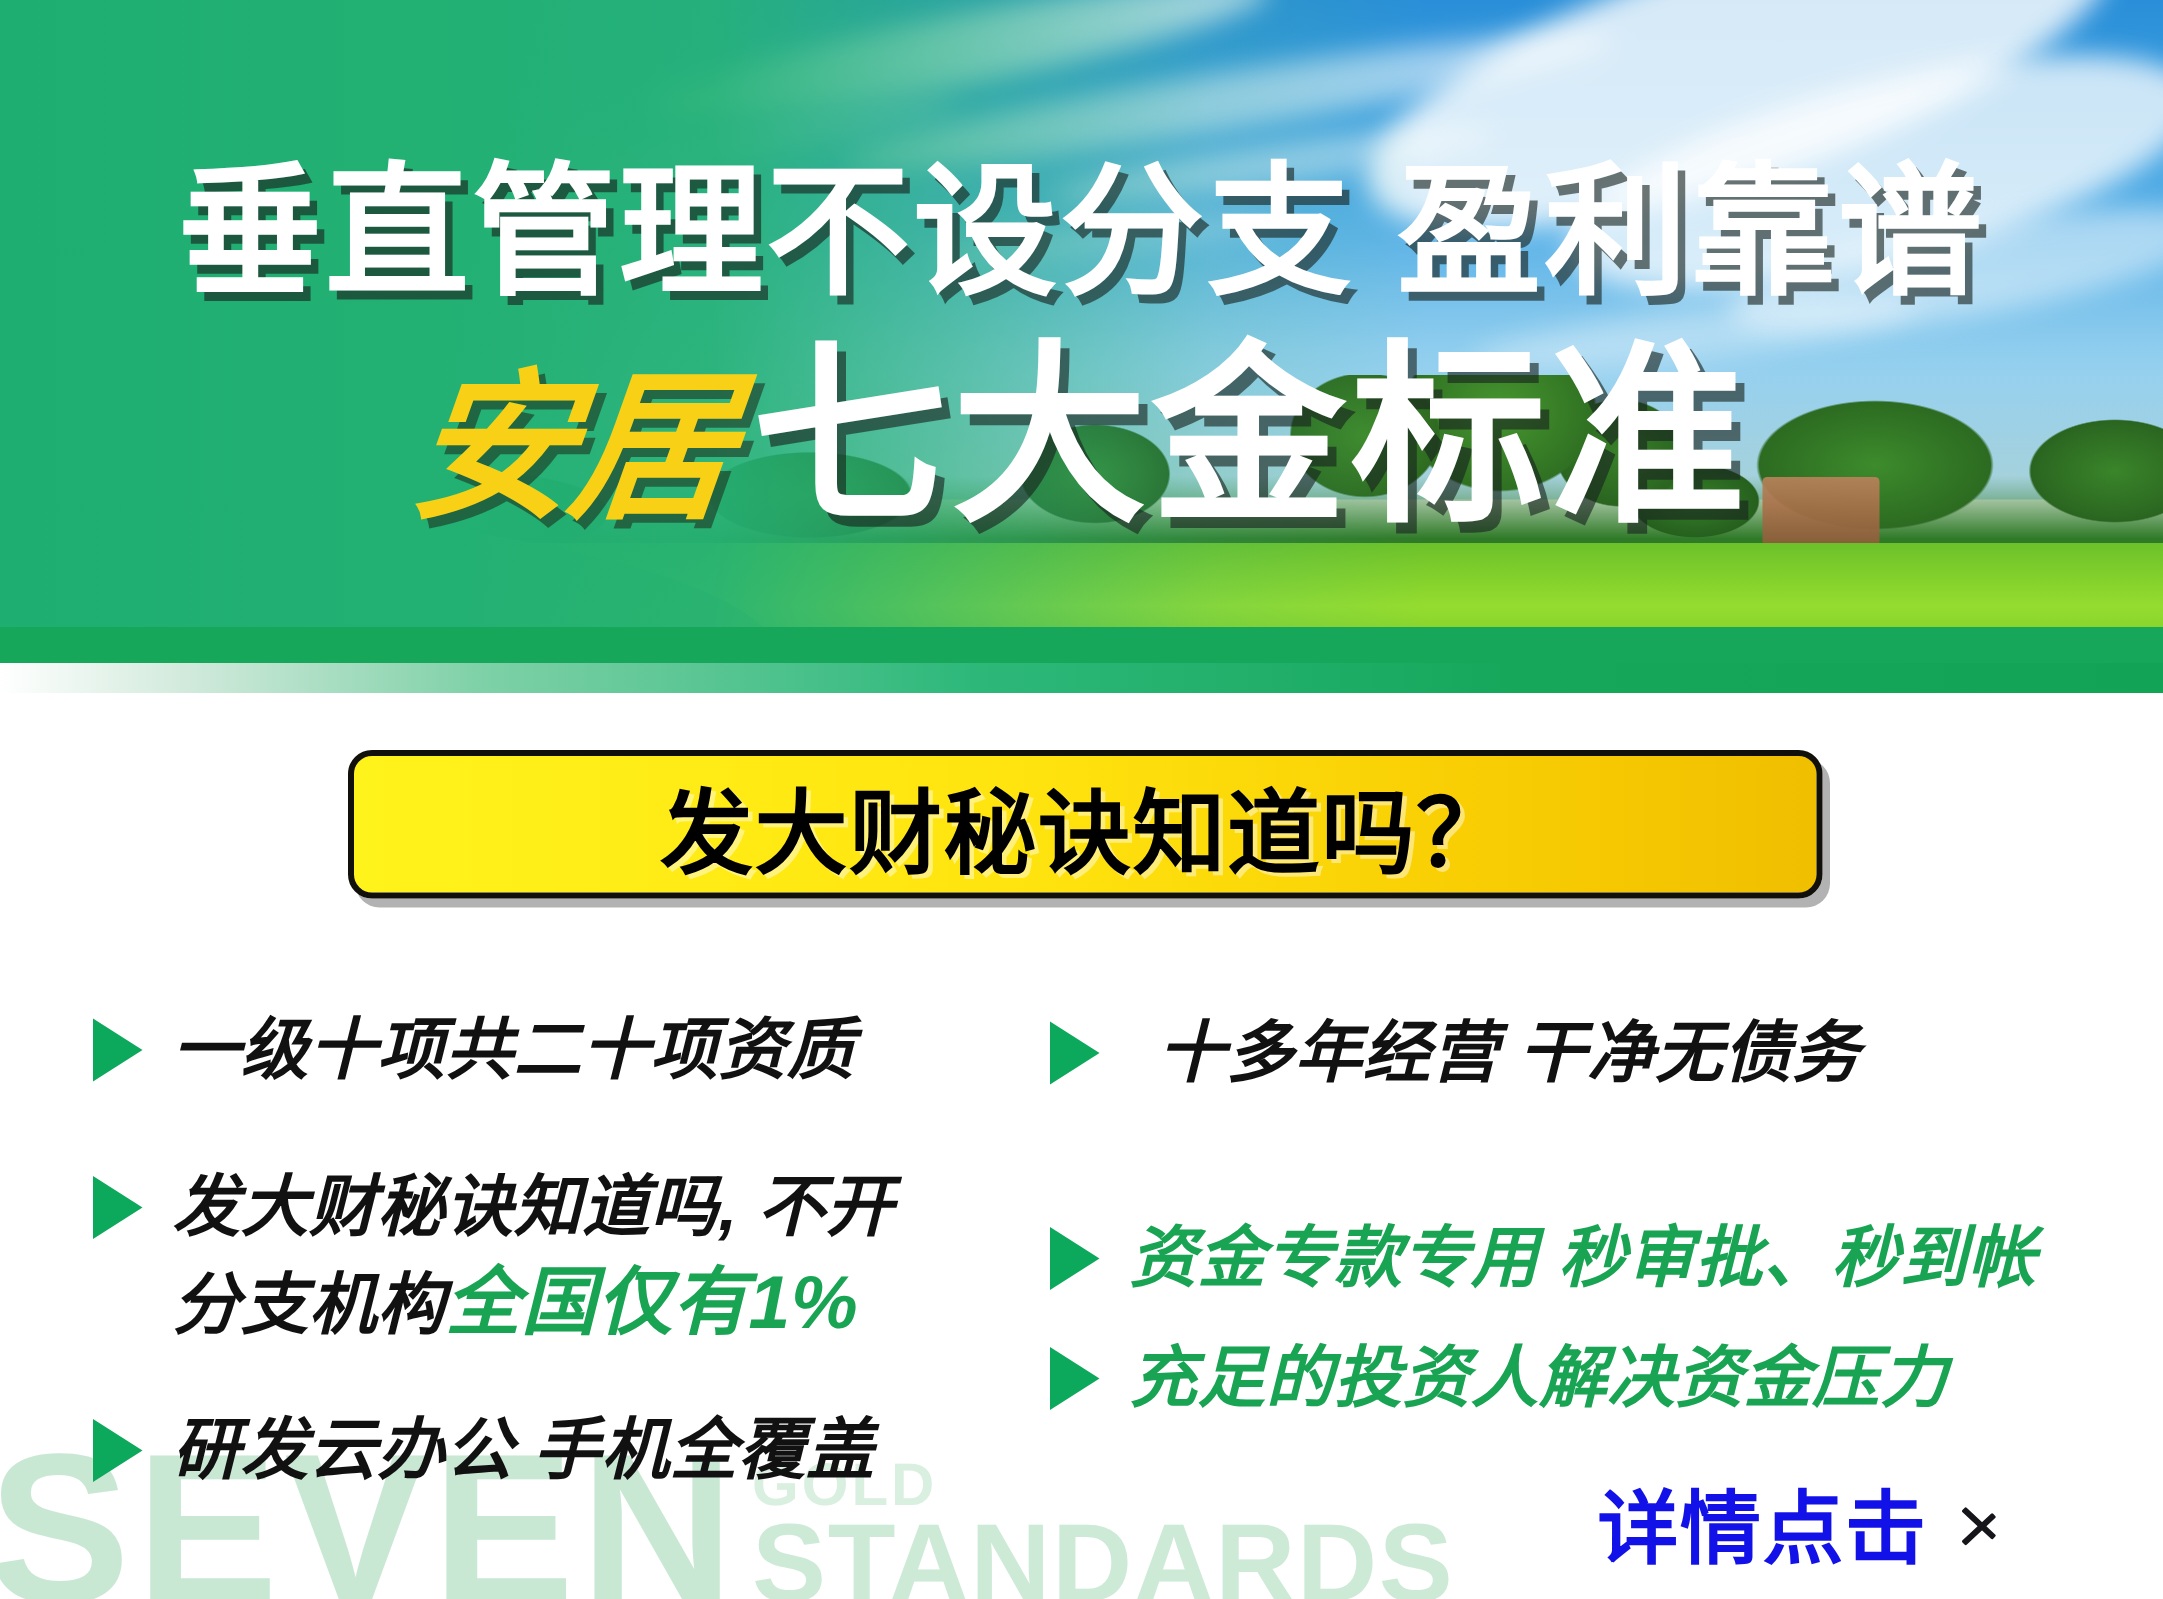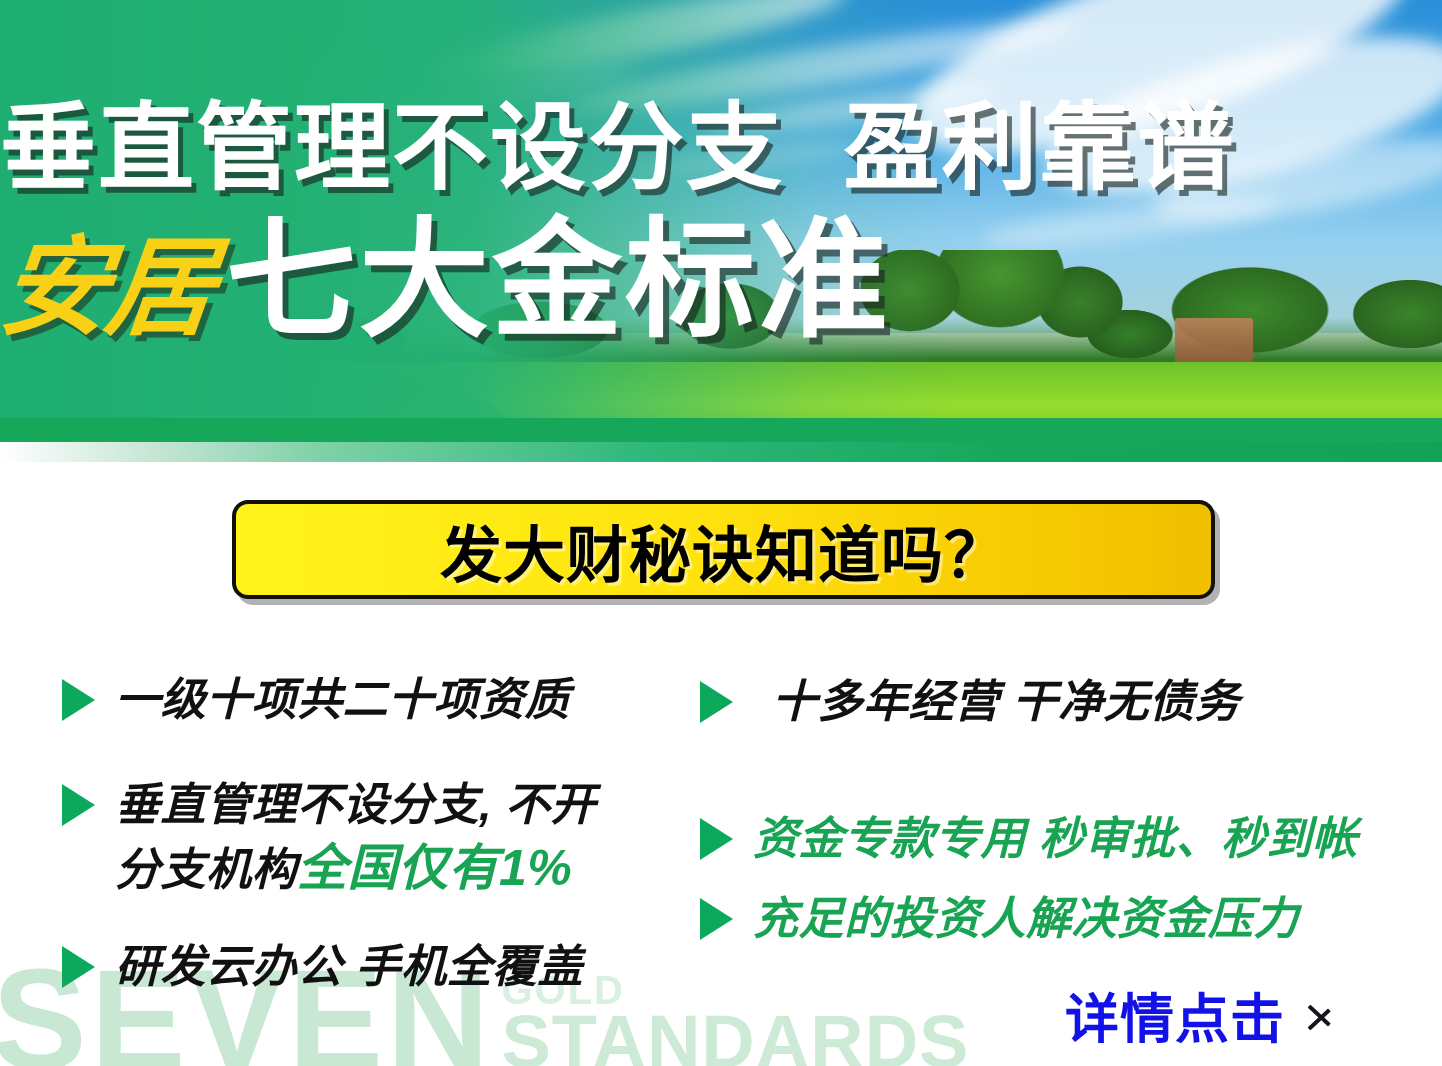--- a/index.html
+++ b/index.html
@@ -142,23 +142,22 @@
         #2db87a 45%,
         #16a75b 70%,
         #13a357 100%);
   }
 
   .hero-title-wrap {
     position: absolute;
     left: 0;
     right: 0;
     top: 0;
-    text-align: left;
+    text-align: center;
     z-index: 5;
-    font-family: Liberation Mono, monospace;
   }
   .hero-line1 {
     margin-top: 108px;
     font-size: 96px;
     line-height: 1.0;
     font-weight: bold;
     color: #ffffff;
     letter-spacing: 2px;
     text-shadow: 5px 6px 0 rgba(25,35,30,0.62);
     white-space: nowrap;
@@ -375,21 +374,21 @@
   <div class="bullets-left">
 
     <div class="bullet bl-row-0">
       <span class="tri"></span>
       <span class="bullet-text">一级十项共二十项资质</span>
     </div>
 
     <div class="bullet bl-row-1">
       <span class="tri"></span>
       <span class="bullet-text">
-        <span>垂直管理不设分支, 不开</span><br>
+        <span>发大财秘诀知道吗, 不开</span><br>
         <span>分支机构</span><span class="hl">全国仅有1%</span>
       </span>
     </div>
 
     <div class="bullet">
       <span class="tri"></span>
       <span class="bullet-text">研发云办公  手机全覆盖</span>
     </div>
 
   </div>

